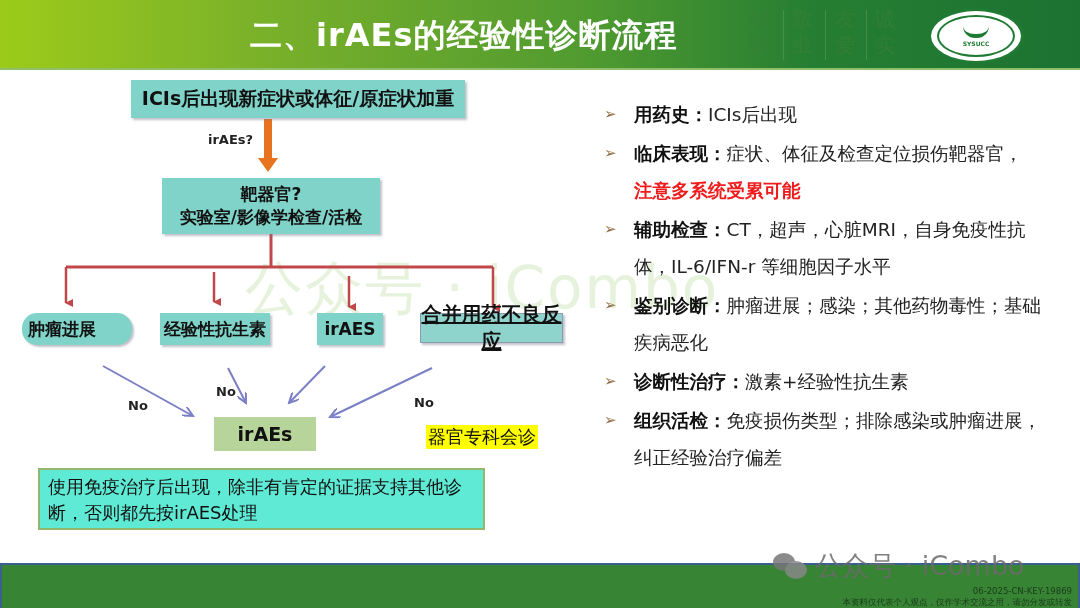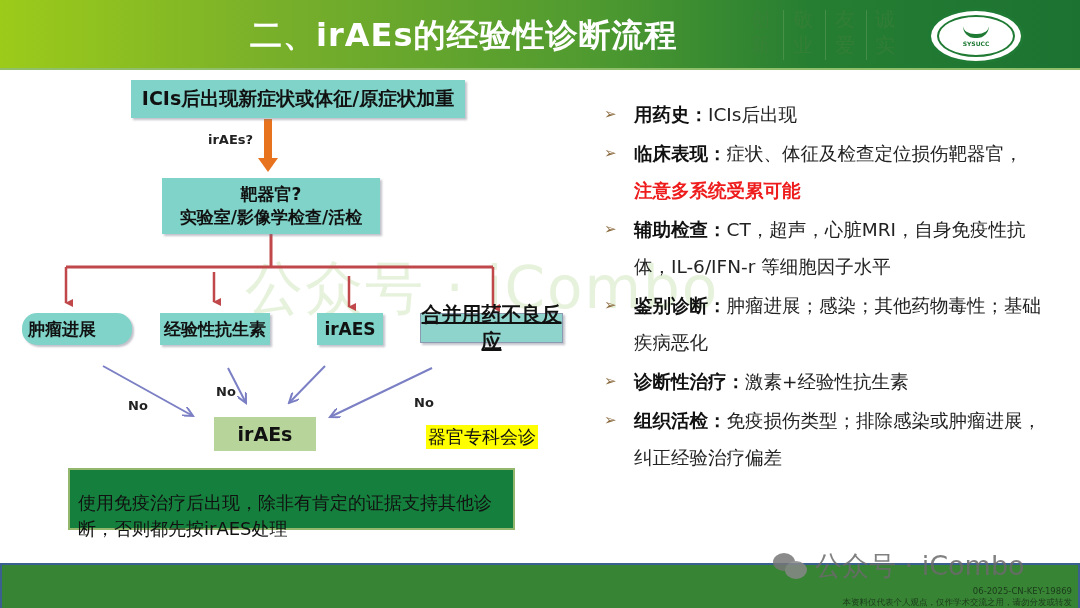--- a/index.html
+++ b/index.html
@@ -30,22 +30,22 @@
   .box.organ { left:162px; top:178px; width:218px; height:56px; font-size:17px; line-height:23px; flex-direction:column; }
   .box.small { top:313px; height:32px; font-size:17px; }
   .box.b1 { left:22px; width:110px; justify-content:flex-start; padding-left:6px;border-radius:15px; }
   .box.b2 { left:160px; width:110px; }
   .box.b3 { left:317px; width:66px; }
   .box.b4 { left:420px; width:143px; height:30px; font-size:20px; background:#8fd4cc; border:1px solid #8b9ab0;text-decoration:underline; }
   .label { position:absolute; font-size:13px; font-weight:bold; color:#222; }
   .result { position:absolute; left:214px; top:417px; width:102px; height:34px; background:#b7d59a;
     display:flex; align-items:center; justify-content:center; font-size:19px; font-weight:bold; color:#111; }
   .consult { position:absolute; left:426px; top:425px; padding:0 2px; background:#ffff00; font-size:18px; color:#111;text-align:right; }
-  .note { position:absolute; left:68px; top:468px; width:447px; height:62px; background:#15803d;
-    border:2px solid #93b76d; padding:20px 8px; font-size:18px; line-height:26px; color:#111; }
+  .note { position:absolute; left:38px; top:468px; width:447px; height:62px; background:#5eead4;
+    border:2px solid #93b76d; padding:4px 8px; font-size:18px; line-height:26px; color:#111; }
 
   .arrows { position:absolute; left:0; top:0; width:1080px; height:608px; pointer-events:none; }
 
   .bullets { position:absolute; left:602px; top:96px; width:450px; }
   .bullet { position:relative; padding-left:32px; font-size:18.5px; line-height:37px; color:#222; }
   .bullet-icon { position:absolute; left:2px; top:0; color:#8b6a3e; font-size:15px; }
   .bullet b { font-weight:bold; color:#111;margin-top:8px; }
   .red { color:#ee1c1c; font-weight:bold; }
   .bullet + .bullet { margin-top:2px; }
 

